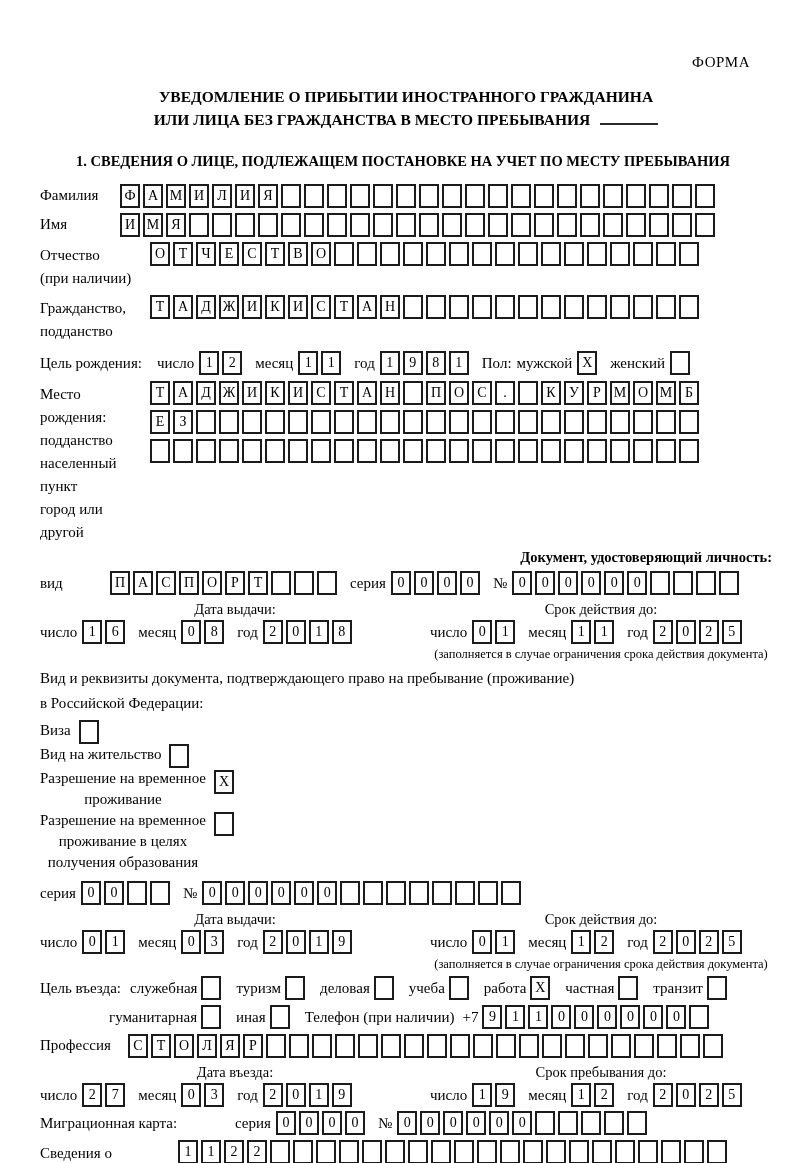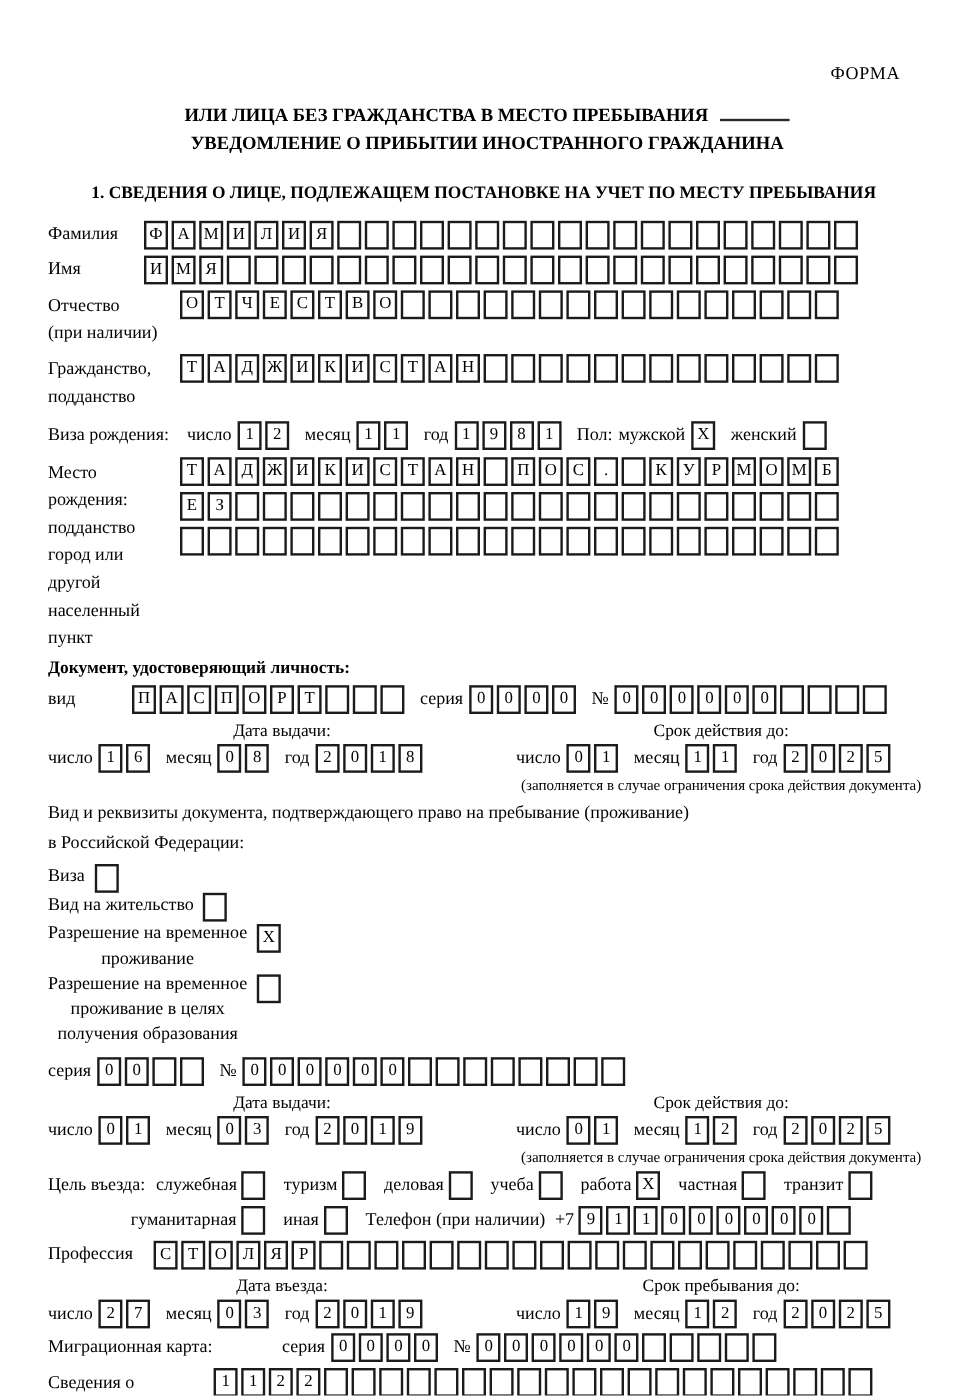--- a/index.html
+++ b/index.html
@@ -33,33 +33,33 @@
   .dg.right{flex:1;}
   .note{font-size:12.5px;margin-top:3px;text-align:center;}
   
   .inline-gap{margin-left:14px;}
   .opt{display:flex;align-items:center;margin-right:8px;}
   .olbl{font-size:15px;margin:0 4px;}
   .res-row{display:flex;align-items:flex-start;margin:4px 0 8px 0;flex-direction:column;}
   .res-opt{display:flex;align-items:flex-start;margin-right:14px;}
   .res-opt .lbltxt{font-size:15px;line-height:21px;text-align:center;margin-right:8px;}
   .small-top{margin-top:2px;}
-  .doc-head{font-weight:bold;font-size:14.5px;text-align:left;margin:4px 0 5px 0;}
+  .doc-head{font-weight:bold;font-size:14.5px;text-align:right;margin:4px 0 5px 0;}
   .plain{font-size:15px;line-height:25px;}
 </style>
 </head>
 <body>
 
 <div class="page">
 
   <div class="forma">ФОРМА</div>
 
   <div class="title">
+    <div>УВЕДОМЛЕНИЕ О ПРИБЫТИИ ИНОСТРАННОГО ГРАЖДАНИНА</div>
     <div><span>ИЛИ ЛИЦА БЕЗ ГРАЖДАНСТВА В МЕСТО ПРЕБЫВАНИЯ</span><span class="title-underline"></span></div>
-    <div>УВЕДОМЛЕНИЕ О ПРИБЫТИИ ИНОСТРАННОГО ГРАЖДАНИНА</div>
   </div>
 
   <div class="sect">1. СВЕДЕНИЯ О ЛИЦЕ, ПОДЛЕЖАЩЕМ ПОСТАНОВКЕ НА УЧЕТ ПО МЕСТУ ПРЕБЫВАНИЯ</div>
 
   <div class="row">
     <span class="lbl w80">Фамилия</span>
     <span class="cells">
         <span class="cell">Ф</span>
         <span class="cell">А</span>
         <span class="cell">М</span>
@@ -181,21 +181,21 @@
         <span class="cell"></span>
         <span class="cell"></span>
         <span class="cell"></span>
         <span class="cell"></span>
         <span class="cell"></span>
         <span class="cell"></span>
       </span>
   </div>
 
   <div class="row" style="align-items:center;margin-top:8px;">
-    <span class="dlbl">Виза рождения:</span>
+    <span class="dlbl">Цель рождения:</span>
     <span class="dlbl mid">число</span>
     <span class="cells">
         <span class="cell">1</span>
         <span class="cell">2</span>
       </span>
     <span class="dlbl mid">месяц</span>
     <span class="cells">
         <span class="cell">1</span>
         <span class="cell">1</span>
       </span>
@@ -214,22 +214,22 @@
     <span class="dlbl mid">женский</span>
     <span class="cells">
         <span class="cell"></span>
       </span>
   </div>
 
   <div class="row" style="margin-top:6px;">
     <span class="lblblock w110">
         <div>Место рождения:</div>
         <div>подданство</div>
+        <div>населенный пункт</div>
         <div>город или другой</div>
-        <div>населенный пункт</div>
       </span>
     <span class="stack">
       <span class="cells">
           <span class="cell">Т</span>
           <span class="cell">А</span>
           <span class="cell">Д</span>
           <span class="cell">Ж</span>
           <span class="cell">И</span>
           <span class="cell">К</span>
           <span class="cell">И</span>

